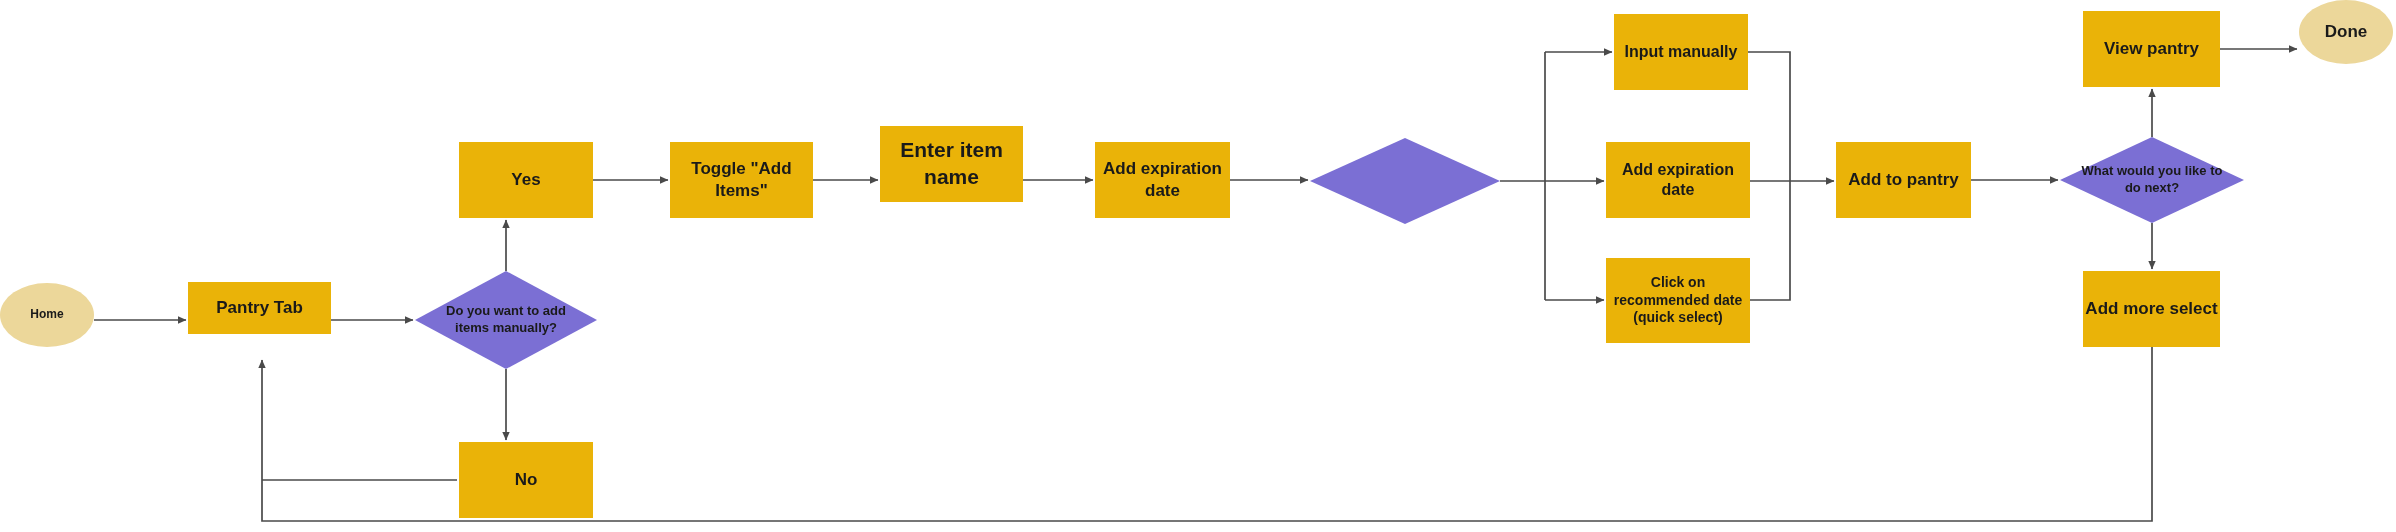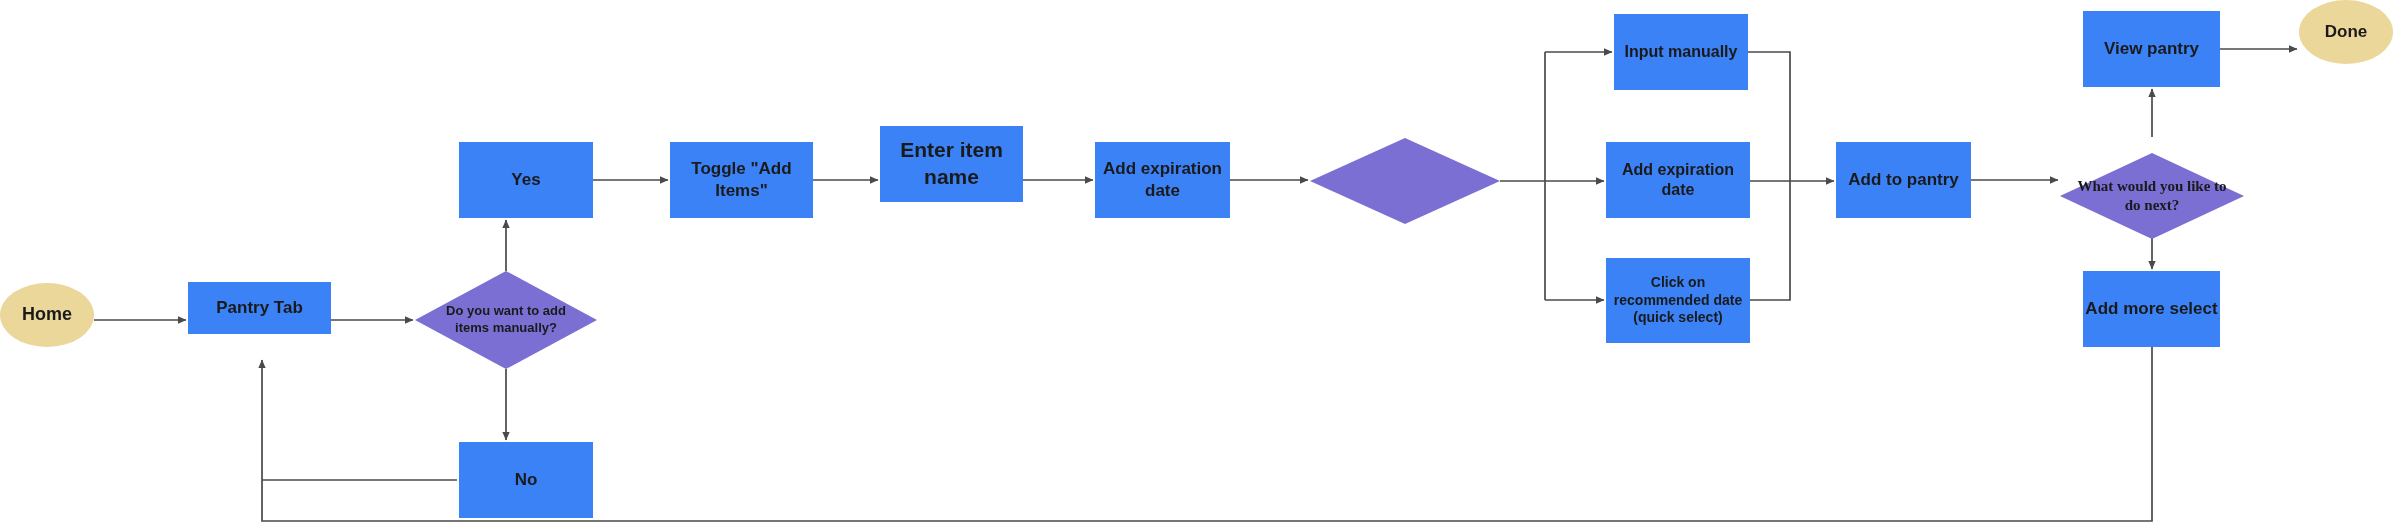--- a/index.html
+++ b/index.html
@@ -18,21 +18,21 @@
     display:flex;
     align-items:center;
     justify-content:center;
     text-align:center;
     color:#1a1a1a;
     font-weight:700;
     line-height:1.28;
     z-index:2;
   }
   .node.process{
-    background:#3b82f6;
+    background:#eab308;
   }
   .node.terminator{
     background:#ecd79a;
     border-radius:50%;
   }
   .node.decision{
     background:transparent;
   }
   .node.decision .dia-shape{
     position:absolute;
@@ -98,21 +98,21 @@
 
       <path d="M2220,49 L2297,49" marker-end="url(#arrow)"></path>
 
       <path d="M2152,347 L2152,521 L262,521 L262,360" marker-end="url(#arrow)"></path>
 
       <path d="M457,480 L262,480"></path>
     </g>
   </svg>
 
   <div id="nodes-layer">
-      <div class="node terminator" style="left: 0px; top: 283px; width: 94px; height: 64px; font-size: 18px;">
+      <div class="node terminator" style="left: 0px; top: 283px; width: 94px; height: 64px; font-size: 12px;">
         <span class="lbl">Home</span>
       </div>
       <div class="node process" style="left: 188px; top: 282px; width: 143px; height: 52px; font-size: 17px;">
         <span class="lbl">Pantry Tab</span>
       </div>
       <div class="node decision" style="left: 415px; top: 271px; width: 182px; height: 98px; font-size: 13px; justify-content: flex-end;">
         <span class="dia-shape"></span>
         <span class="dia-label lbl">Do you want to add items manually?</span>
       </div>
       <div class="node process" style="left: 459px; top: 142px; width: 134px; height: 76px; font-size: 17px;">
@@ -138,21 +138,21 @@
       </div>
       <div class="node process" style="left: 1606px; top: 142px; width: 144px; height: 76px; font-size: 16px;">
         <span class="lbl">Add expiration date</span>
       </div>
       <div class="node process" style="left: 1606px; top: 258px; width: 144px; height: 85px; font-size: 14px;">
         <span class="lbl">Click on recommended date (quick select)</span>
       </div>
       <div class="node process" style="left: 1836px; top: 142px; width: 135px; height: 76px; font-size: 17px;">
         <span class="lbl">Add to pantry</span>
       </div>
-      <div class="node decision" style="left: 2060px; top: 153px; width: 184px; height: 86px; font-size: 15px; font-family: Liberation Serif, serif;">
+      <div class="node decision" style="left: 2060px; top: 137px; width: 184px; height: 86px; font-size: 13px;">
         <span class="dia-shape"></span>
         <span class="dia-label lbl">What would you like to do next?</span>
       </div>
       <div class="node process" style="left: 2083px; top: 11px; width: 137px; height: 76px; font-size: 17px;">
         <span class="lbl">View pantry</span>
       </div>
       <div class="node process" style="left: 2083px; top: 271px; width: 137px; height: 76px; font-size: 17px;">
         <span class="lbl">Add more select</span>
       </div>
       <div class="node terminator" style="left: 2299px; top: 0px; width: 94px; height: 64px; font-size: 17px;">

